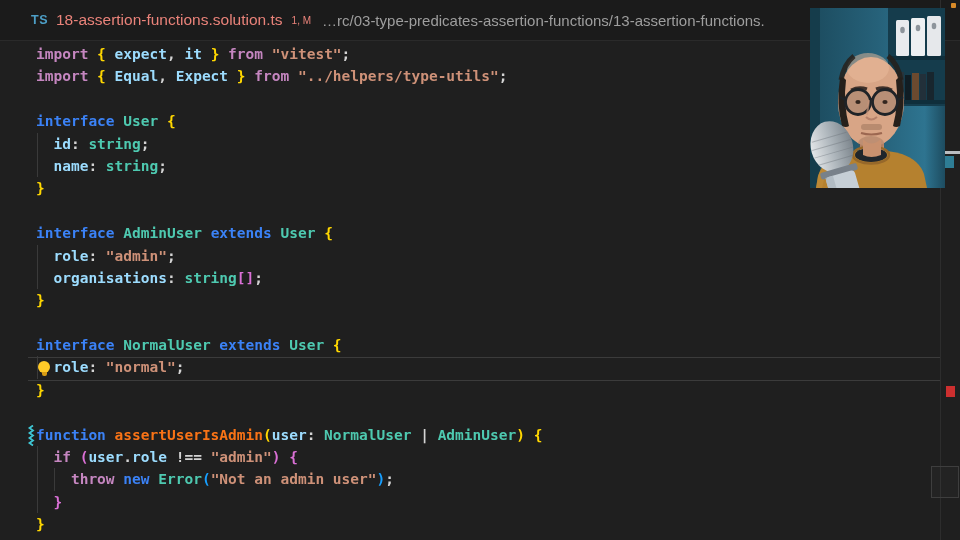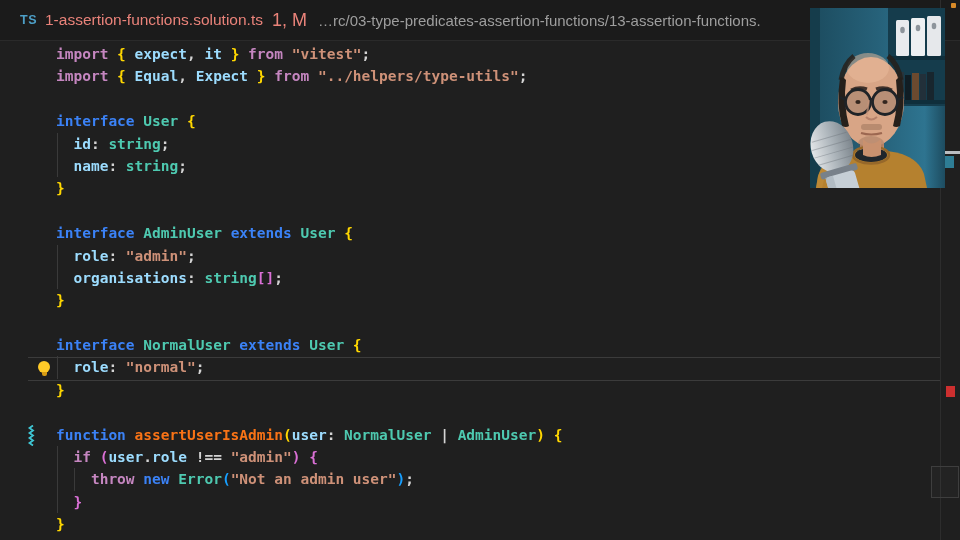--- a/index.html
+++ b/index.html
@@ -1,30 +1,30 @@
 <!DOCTYPE html>
 <html><head>
 <meta charset="utf-8">
 <style>
   html,body{margin:0;padding:0;background:#111;}
   .stage{position:relative;width:960px;height:540px;background:#1f1f1f;overflow:hidden;
          font-family:"Liberation Sans",sans-serif;}
   
   .topbar{position:absolute;top:0;left:0;right:0;height:41px;background:#1b1b1b;
           border-bottom:1px solid #2a2a2a;display:flex;align-items:center;
-          padding-left:20px;box-sizing:border-box;white-space:nowrap;overflow:hidden;}
+          padding-left:31px;box-sizing:border-box;white-space:nowrap;overflow:hidden;}
   .ts-icon{color:#4d9fc7;font-weight:bold;font-size:12.5px;letter-spacing:.5px;margin-right:8px;}
   .filename{color:#ea837a;font-size:15.5px;}
-  .decor{color:#ea837a;font-size:18px;margin-left:9px;}
+  .decor{color:#ea837a;font-size:10px;margin-left:9px;}
   .path{color:#9e9e9e;font-size:15px;margin-left:11px;}
   
   .code{position:absolute;top:43px;left:0;right:20px;
         font-family:"DejaVu Sans Mono","Liberation Mono",monospace;
         font-size:14.5px;font-weight:bold;line-height:22.4px;white-space:pre;}
-  .code-line{height:22.4px;position:relative;padding-left:36px;margin-left:20px;}
+  .code-line{height:22.4px;position:relative;padding-left:36px;}
   .guide{position:absolute;top:0;bottom:0;width:1px;background:#3a3a3a;}
   .tk-kp{color:#C586C0}.tk-kb{color:#3b82f6}.tk-ty{color:#4EC9B0}.tk-vr{color:#9CDCFE}
   .tk-fn{color:#f97316}.tk-st{color:#CE9178}.tk-pu{color:#d4d4d4}
   .tk-b1{color:#FFD700}.tk-b2{color:#DA70D6}.tk-b3{color:#179FFF}
   
   .cursor-line{position:absolute;left:28px;right:20px;top:357px;height:22px;
                border-top:1px solid #3b3b3b;border-bottom:1px solid #3b3b3b;}
   .bulb{position:absolute;left:38px;top:361px;width:12px;height:12px;
         background:#ffca28;border-radius:50%;}
   .bulb::after{content:'';position:absolute;left:3.5px;top:11px;width:5px;height:4px;
@@ -42,21 +42,21 @@
   
   .webcam{position:absolute;left:810px;top:8px;width:135px;height:180px;overflow:hidden;
           background:#26607a;z-index:10;}
 </style>
 </head>
 <body>
 <div class="stage">
 
   <div class="topbar">
     <span class="ts-icon">TS</span>
-    <span class="filename">1-assertion-functions.solution.ts</span>
+    <span class="filename">18-assertion-functions.solution.ts</span>
     <span class="decor">1, M</span>
     <span class="path">…rc/03-type-predicates-assertion-functions/13-assertion-functions.</span>
   </div>
 
   <div class="code"><div class="code-line"><span class="tk-kp">import </span><span class="tk-b1">{ </span><span class="tk-vr">expect</span><span class="tk-pu">, </span><span class="tk-vr">it</span><span class="tk-pu"> </span><span class="tk-b1">} </span><span class="tk-kp">from </span><span class="tk-st">"vitest"</span><span class="tk-pu">;</span></div><div class="code-line"><span class="tk-kp">import </span><span class="tk-b1">{ </span><span class="tk-vr">Equal</span><span class="tk-pu">, </span><span class="tk-vr">Expect</span><span class="tk-pu"> </span><span class="tk-b1">} </span><span class="tk-kp">from </span><span class="tk-st">"../helpers/type-utils"</span><span class="tk-pu">;</span></div><div class="code-line"></div><div class="code-line"><span class="tk-kb">interface </span><span class="tk-ty">User </span><span class="tk-b1">{</span></div><div class="code-line"><span class="guide" style="left: 36.5px;"></span><span class="tk-vr">  id</span><span class="tk-pu">: </span><span class="tk-ty">string</span><span class="tk-pu">;</span></div><div class="code-line"><span class="guide" style="left: 36.5px;"></span><span class="tk-vr">  name</span><span class="tk-pu">: </span><span class="tk-ty">string</span><span class="tk-pu">;</span></div><div class="code-line"><span class="tk-b1">}</span></div><div class="code-line"></div><div class="code-line"><span class="tk-kb">interface </span><span class="tk-ty">AdminUser </span><span class="tk-kb">extends </span><span class="tk-ty">User </span><span class="tk-b1">{</span></div><div class="code-line"><span class="guide" style="left: 36.5px;"></span><span class="tk-vr">  role</span><span class="tk-pu">: </span><span class="tk-st">"admin"</span><span class="tk-pu">;</span></div><div class="code-line"><span class="guide" style="left: 36.5px;"></span><span class="tk-vr">  organisations</span><span class="tk-pu">: </span><span class="tk-ty">string</span><span class="tk-b2">[]</span><span class="tk-pu">;</span></div><div class="code-line"><span class="tk-b1">}</span></div><div class="code-line"></div><div class="code-line"><span class="tk-kb">interface </span><span class="tk-ty">NormalUser </span><span class="tk-kb">extends </span><span class="tk-ty">User </span><span class="tk-b1">{</span></div><div class="code-line"><span class="guide" style="left: 36.5px;"></span><span class="tk-vr">  role</span><span class="tk-pu">: </span><span class="tk-st">"normal"</span><span class="tk-pu">;</span></div><div class="code-line"><span class="tk-b1">}</span></div><div class="code-line"></div><div class="code-line"><span class="tk-kb">function </span><span class="tk-fn">assertUserIsAdmin</span><span class="tk-b1">(</span><span class="tk-vr">user</span><span class="tk-pu">: </span><span class="tk-ty">NormalUser</span><span class="tk-pu"> | </span><span class="tk-ty">AdminUser</span><span class="tk-b1">)</span><span class="tk-pu"> </span><span class="tk-b1">{</span></div><div class="code-line"><span class="guide" style="left: 36.5px;"></span><span class="tk-kp">  if </span><span class="tk-b2">(</span><span class="tk-vr">user</span><span class="tk-pu">.</span><span class="tk-vr">role</span><span class="tk-pu"> !== </span><span class="tk-st">"admin"</span><span class="tk-b2">)</span><span class="tk-pu"> </span><span class="tk-b2">{</span></div><div class="code-line"><span class="guide" style="left: 36.5px;"></span><span class="guide" style="left: 54px;"></span><span class="tk-kp">    throw </span><span class="tk-kb">new </span><span class="tk-ty">Error</span><span class="tk-b3">(</span><span class="tk-st">"Not an admin user"</span><span class="tk-b3">)</span><span class="tk-pu">;</span></div><div class="code-line"><span class="guide" style="left: 36.5px;"></span><span class="tk-b2">  }</span></div><div class="code-line"><span class="tk-b1">}</span></div></div>
 
   <div class="cursor-line"></div>
 
   <span class="bulb"></span>
 

